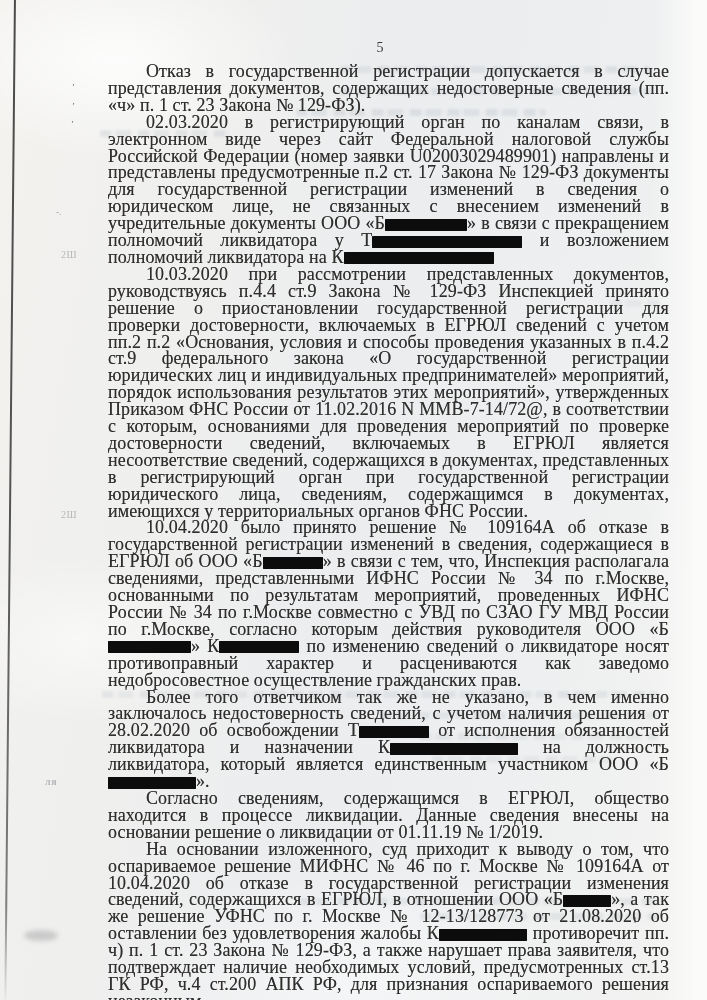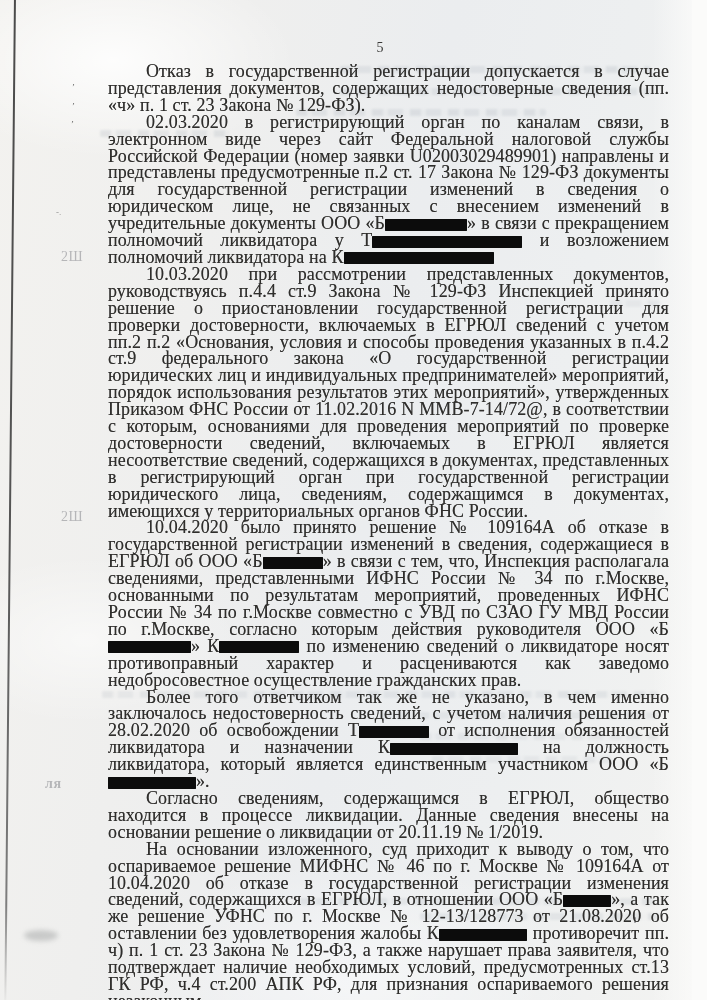--- a/index.html
+++ b/index.html
@@ -37,21 +37,21 @@
     text-shadow:0 0 .35px rgba(40,40,40,.55);
     margin-left:8px;
   }
   .para{margin:0;text-indent:38px;hyphens:none;}
   .redaction{
     display:inline-block;height:12px;background:#0c0c0c;
     vertical-align:baseline;position:relative;top:1.5px;border-radius:1px;
     box-shadow:0 0 .5px rgba(0,0,0,.8);
   }
   .margin-mark{
-    position:absolute;font-size:14px;color:#8f9095;opacity:.6;
+    position:absolute;font-size:10px;color:#8f9095;opacity:.6;
     letter-spacing:.6px;font-family:"Liberation Serif",serif;
   }
   .scan-artifact{position:absolute;color:#3f3f3f;font-size:9px;opacity:.8;}
   .bleed{
     position:absolute;height:7px;border-radius:2px;
     background:repeating-linear-gradient(90deg,
       rgba(125,138,152,.28) 0 11px, rgba(125,138,152,.06) 11px 16px,
       rgba(125,138,152,.24) 16px 31px, rgba(125,138,152,.03) 31px 38px);
     filter:blur(1.3px);opacity:.55;
   }
@@ -90,21 +90,21 @@
   <div class="speck" style="left:634px;top:917px;"></div>
 
   <div class="page-number">5</div>
 
   <div class="text-block">
       <p class="para"><span>Отказ в государственной регистрации допускается в случае представления документов, содержащих недостоверные сведения (пп. «ч» п. 1 ст. 23 Закона № 129-ФЗ).</span></p>
       <p class="para"><span>02.03.2020 в регистрирующий орган по каналам связи, в электронном виде через сайт Федеральной налоговой службы Российской Федерации (номер заявки U02003029489901) направлены и представлены предусмотренные п.2 ст. 17 Закона № 129-ФЗ документы для государственной регистрации изменений в сведения о юридическом лице, не связанных с внесением изменений в учредительные документы ООО «Б</span><span class="redaction" style="width: 82px;"></span><span>» в связи с прекращением полномочий ликвидатора у Т</span><span class="redaction" style="width: 150px;"></span><span> и возложением полномочий ликвидатора на К</span><span class="redaction" style="width: 150px;"></span></p>
       <p class="para"><span>10.03.2020 при рассмотрении представленных документов, руководствуясь п.4.4 ст.9 Закона № 129-ФЗ Инспекцией принято решение о приостановлении государственной регистрации для проверки достоверности, включаемых в ЕГРЮЛ сведений с учетом пп.2 п.2 «Основания, условия и способы проведения указанных в п.4.2 ст.9 федерального закона «О государственной регистрации юридических лиц и индивидуальных предпринимателей» мероприятий, порядок использования результатов этих мероприятий», утвержденных Приказом ФНС России от 11.02.2016 N ММВ-7-14/72@, в соответствии с которым, основаниями для проведения мероприятий по проверке достоверности сведений, включаемых в ЕГРЮЛ является несоответствие сведений, содержащихся в документах, представленных в регистрирующий орган при государственной регистрации юридического лица, сведениям, содержащимся в документах, имеющихся у территориальных органов ФНС России.</span></p>
       <p class="para"><span>10.04.2020 было принято решение № 109164А об отказе в государственной регистрации изменений в сведения, содержащиеся в ЕГРЮЛ об ООО «Б</span><span class="redaction" style="width: 60px;"></span><span>» в связи с тем, что, Инспекция располагала сведениями, представленными ИФНС России № 34 по г.Москве, основанными по результатам мероприятий, проведенных ИФНС России № 34 по г.Москве совместно с УВД по СЗАО ГУ МВД России по г.Москве, согласно которым действия руководителя ООО «Б</span><span class="redaction" style="width: 83px;"></span><span>» К</span><span class="redaction" style="width: 80px;"></span><span> по изменению сведений о ликвидаторе носят противоправный характер и расцениваются как заведомо недобросовестное осуществление гражданских прав.</span></p>
       <p class="para"><span>Более того ответчиком так же не указано, в чем именно заключалось недостоверность сведений, с учетом наличия решения от 28.02.2020 об освобождении Т</span><span class="redaction" style="width: 70px;"></span><span> от исполнения обязанностей ликвидатора и назначении К</span><span class="redaction" style="width: 128px;"></span><span> на должность ликвидатора, который является единственным участником ООО «Б</span><span class="redaction" style="width: 88px;"></span><span>».</span></p>
-      <p class="para"><span>Согласно сведениям, содержащимся в ЕГРЮЛ, общество находится в процессе ликвидации. Данные сведения внесены на основании решение о ликвидации от 20.11.19 № 1/2019.</span></p>
+      <p class="para"><span>Согласно сведениям, содержащимся в ЕГРЮЛ, общество находится в процессе ликвидации. Данные сведения внесены на основании решение о ликвидации от 01.11.19 № 1/2019.</span></p>
       <p class="para"><span>На основании изложенного, суд приходит к выводу о том, что оспариваемое решение МИФНС № 46 по г. Москве № 109164А от 10.04.2020  об отказе в государственной регистрации изменения сведений, содержащихся в ЕГРЮЛ, в отношении ООО «Б</span><span class="redaction" style="width: 48px;"></span><span>», а так же решение УФНС по г. Москве № 12-13/128773 от 21.08.2020 об оставлении без удовлетворения жалобы К</span><span class="redaction" style="width: 88px;"></span><span> противоречит пп. ч) п. 1 ст. 23 Закона № 129-ФЗ, а также нарушает права заявителя, что подтверждает наличие необходимых условий, предусмотренных ст.13 ГК РФ, ч.4 ст.200 АПК РФ, для признания оспариваемого решения незаконным.</span></p>
     </div>
 
   <div>
       <div class="margin-mark" style="left: 61px; top: 249px;">2Ш</div>
       <div class="margin-mark" style="left: 61px; top: 509px;">2Ш</div>
       <div class="margin-mark" style="left: 45px; top: 776px; font-weight: bold;">ля</div>
     </div>
 
 </div>

